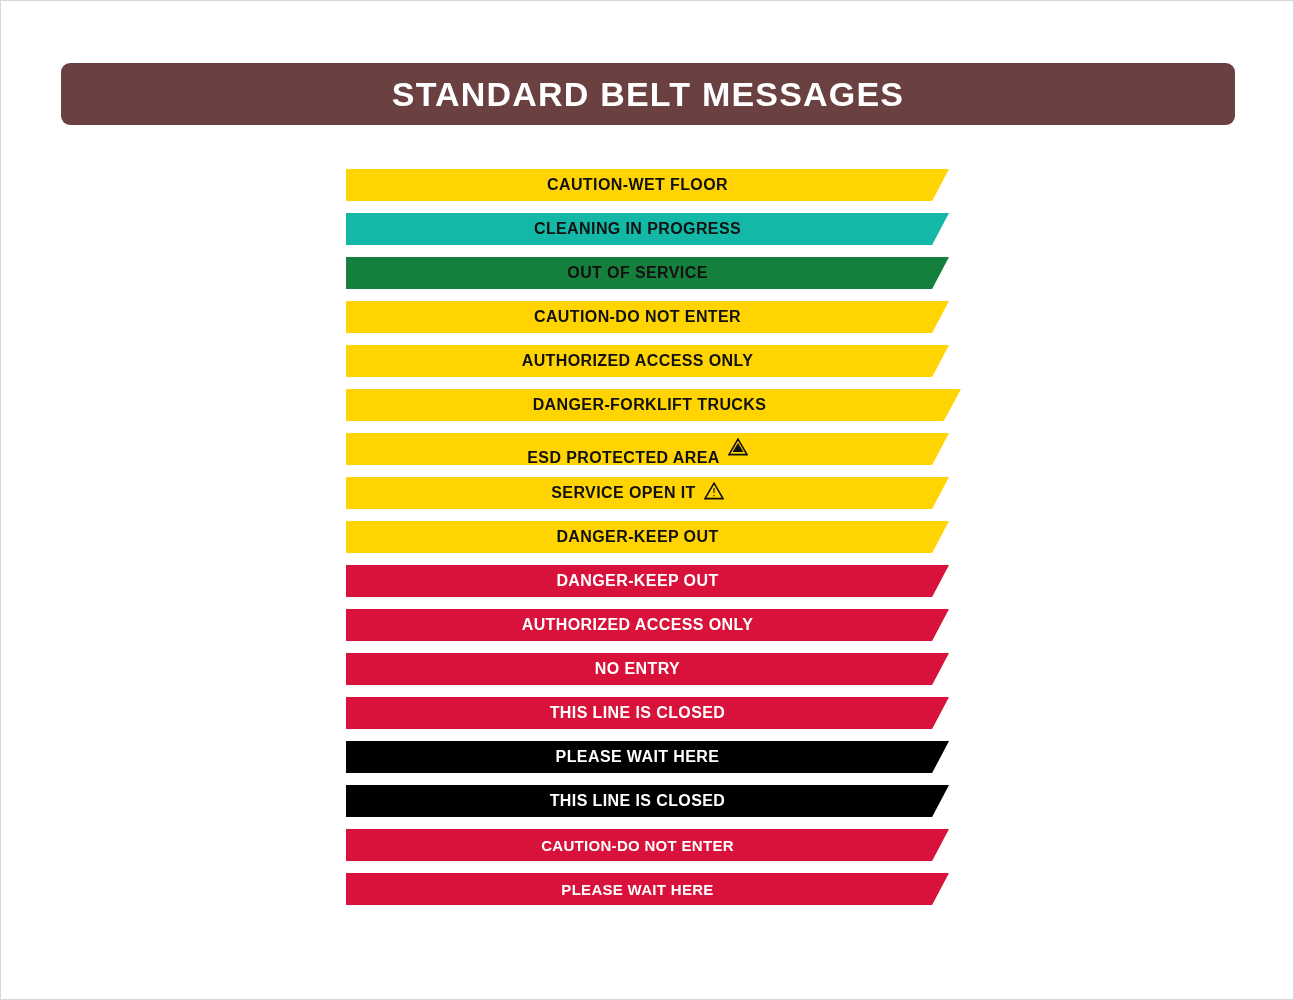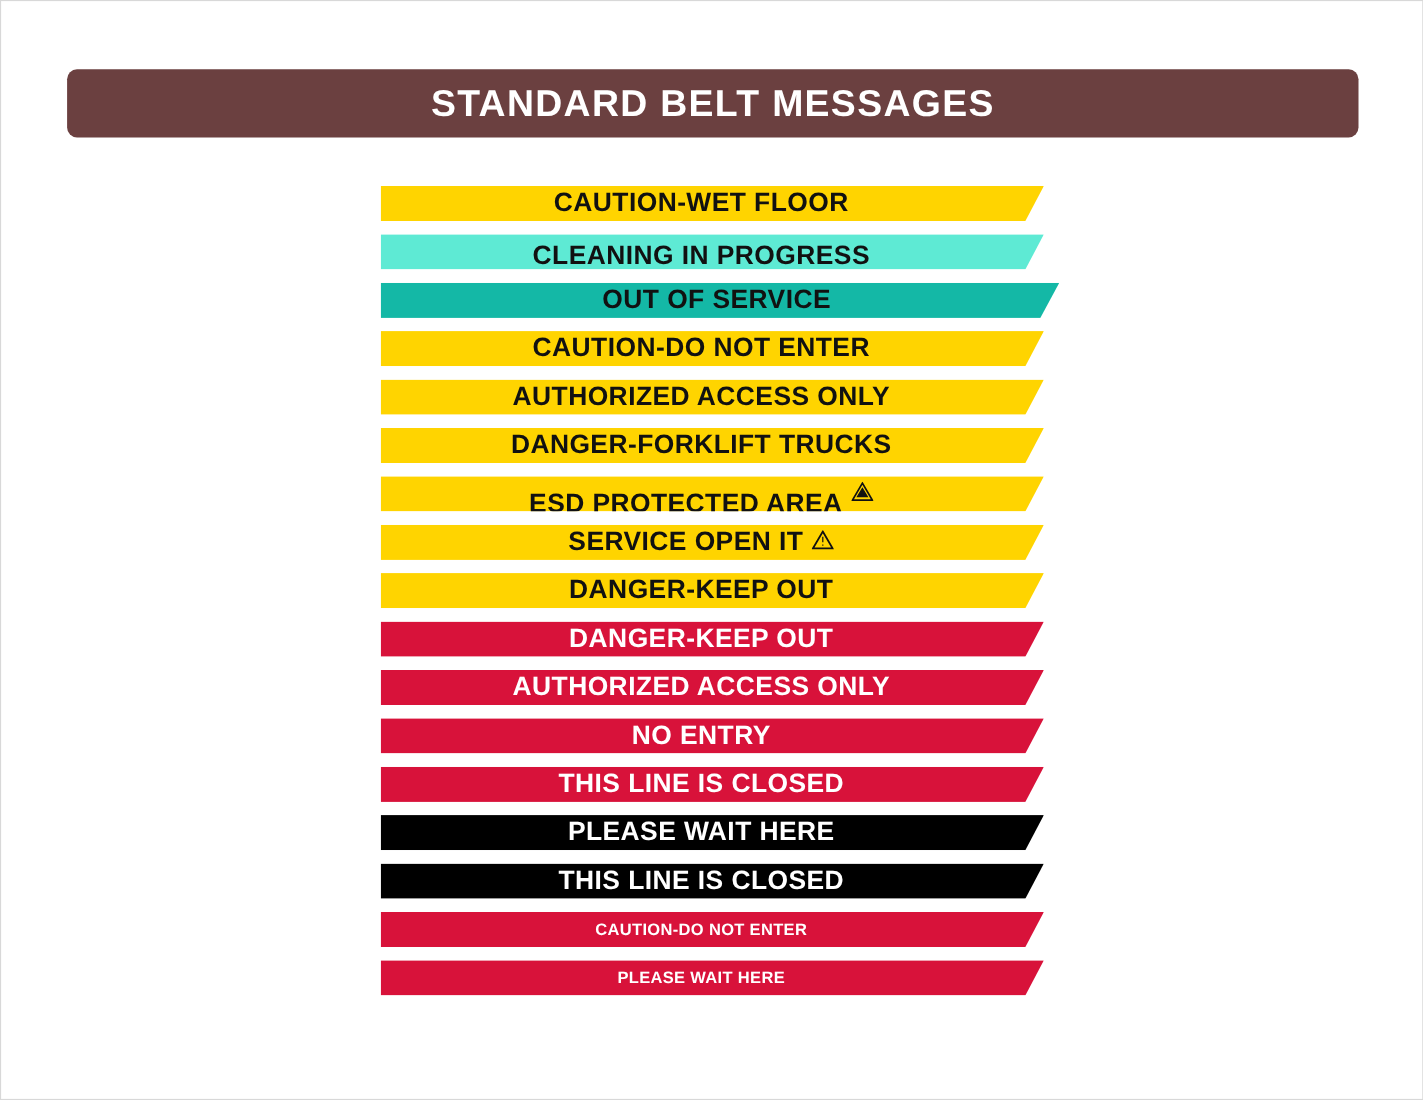--- a/index.html
+++ b/index.html
@@ -57,21 +57,21 @@
     top: 0;
     width: 603px;
     height: 32px;
     display: flex;
     align-items: center;
     justify-content: center;
     -webkit-clip-path: polygon(0 0, 100% 0, 97.2% 100%, 0 100%);
     clip-path: polygon(0 0, 100% 0, 97.2% 100%, 0 100%);
   }
   .belt .belt-text {
-    font-size: 24px;
+    font-size: 16px;
     font-weight: bold;
     letter-spacing: 0.4px;
     white-space: nowrap;
     line-height: 1;
     font-family: "Liberation Sans", sans-serif;
     transform: translateX(-10px);
   }
   .belt.small .belt-text {
     font-size: 15px;
     letter-spacing: 0.3px;
@@ -92,41 +92,41 @@
     <span class="title-text">STANDARD BELT MESSAGES</span>
   </div>
 
   <div class="belts">
       <div class="belt-row">
         <div class="belt" style="background: rgb(255, 212, 0);">
           <span class="belt-text" style="color: rgb(17, 17, 17);">CAUTION-WET FLOOR</span>
         </div>
       </div>
       <div class="belt-row">
-        <div class="belt" style="background: #5eead4; align-items: flex-end;">
+        <div class="belt" style="background: #14b8a6;">
           <span class="belt-text" style="color: rgb(17, 17, 17);">CLEANING IN PROGRESS</span>
         </div>
       </div>
       <div class="belt-row">
-        <div class="belt" style="background: #14b8a6; padding-left: 14px;">
+        <div class="belt" style="background: #15803d;">
           <span class="belt-text" style="color: rgb(17, 17, 17);">OUT OF SERVICE</span>
         </div>
       </div>
       <div class="belt-row">
         <div class="belt" style="background: rgb(255, 212, 0);">
           <span class="belt-text" style="color: rgb(17, 17, 17);">CAUTION-DO NOT ENTER</span>
         </div>
       </div>
       <div class="belt-row">
         <div class="belt" style="background: rgb(255, 212, 0);">
           <span class="belt-text" style="color: rgb(17, 17, 17);">AUTHORIZED ACCESS ONLY</span>
         </div>
       </div>
       <div class="belt-row">
-        <div class="belt" style="background: rgb(255, 212, 0);">
+        <div class="belt" style="background: rgb(255, 212, 0); padding-left: 12px;">
           <span class="belt-text" style="color: rgb(17, 17, 17);">DANGER-FORKLIFT TRUCKS</span>
         </div>
       </div>
       <div class="belt-row">
         <div class="belt" style="background: rgb(255, 212, 0);">
           <span class="belt-text" style="color: rgb(17, 17, 17); margin-top: 17px;">ESD PROTECTED AREA</span>
           <span class="belt-icon" style="transform: translateX(-10px);"><svg width="20" height="18" viewBox="0 0 20 18">
               <path d="M10 1.2 L19 16.6 L1 16.6 Z" fill="none" stroke="#111111" stroke-width="1.6"></path>
               <path d="M5.5 13.5 L10 6 L14.5 13.5 Z M7 11.8 h6" fill="#111111" stroke="#111111" stroke-width="1.1"></path>
             </svg></span>

